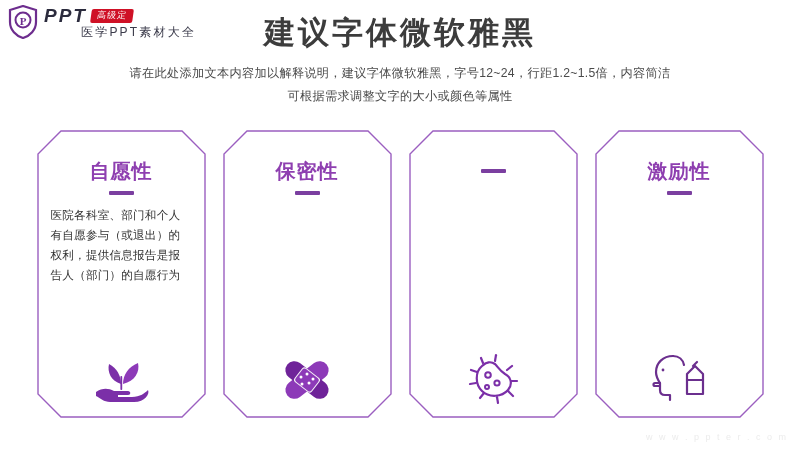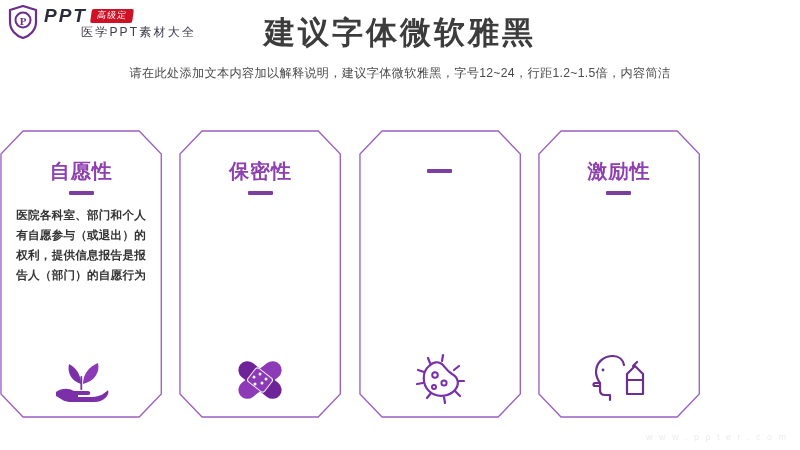--- a/index.html
+++ b/index.html
@@ -84,21 +84,21 @@
     line-height: 1.85;
     letter-spacing: 0.3px;
   }
   .subtitle div { white-space: nowrap; }
 
   
   .cards {
     position: absolute;
     top: 130px;
     left: 0;
-    width: 700px;
+    width: 800px;
     display: flex;
     justify-content: center;
     gap: 17px;
   }
   .card {
     width: 169px;
     height: 288px;
     position: relative;
     box-sizing: border-box;
   }
@@ -129,23 +129,21 @@
     width: 25px;
     height: 4px;
     background: #7b3fa0;
     margin: 9px 0 10px 0;
     border-radius: 1px;
   }
   .card-body {
     font-size: 11.6px;
     color: #333333;
     line-height: 1.72;
-    text-align: center;
     letter-spacing: 0.2px;
-    font-weight: bold;
   }
   .card-icon {
     position: absolute;
     left: 0;
     bottom: 12px;
     width: 100%;
     display: flex;
     justify-content: center;
     align-items: flex-end;
     height: 62px;
@@ -179,20 +177,21 @@
       <span class="logo-badge">高级定</span>
     </div>
     <div class="logo-sub">医学PPT素材大全</div>
   </div>
 </div>
 
 <div class="page-title">建议字体微软雅黑</div>
 
 <div class="subtitle">
   <div>请在此处添加文本内容加以解释说明，建议字体微软雅黑，字号12~24，行距1.2~1.5倍，内容简洁</div>
+  <div>可根据需求调整文字的大小或颜色等属性</div>
 </div>
 
 <div class="cards">
 
   <div class="card">
     <div class="card-frame">
       <svg viewBox="0 0 169 288" preserveAspectRatio="none">
         <path d="M24 1 L145 1 L168 24 L168 264 L145 287 L24 287 L1 264 L1 24 Z" fill="#ffffff" stroke="#9b5fc0" stroke-width="1.4"></path>
       </svg>
     </div>

